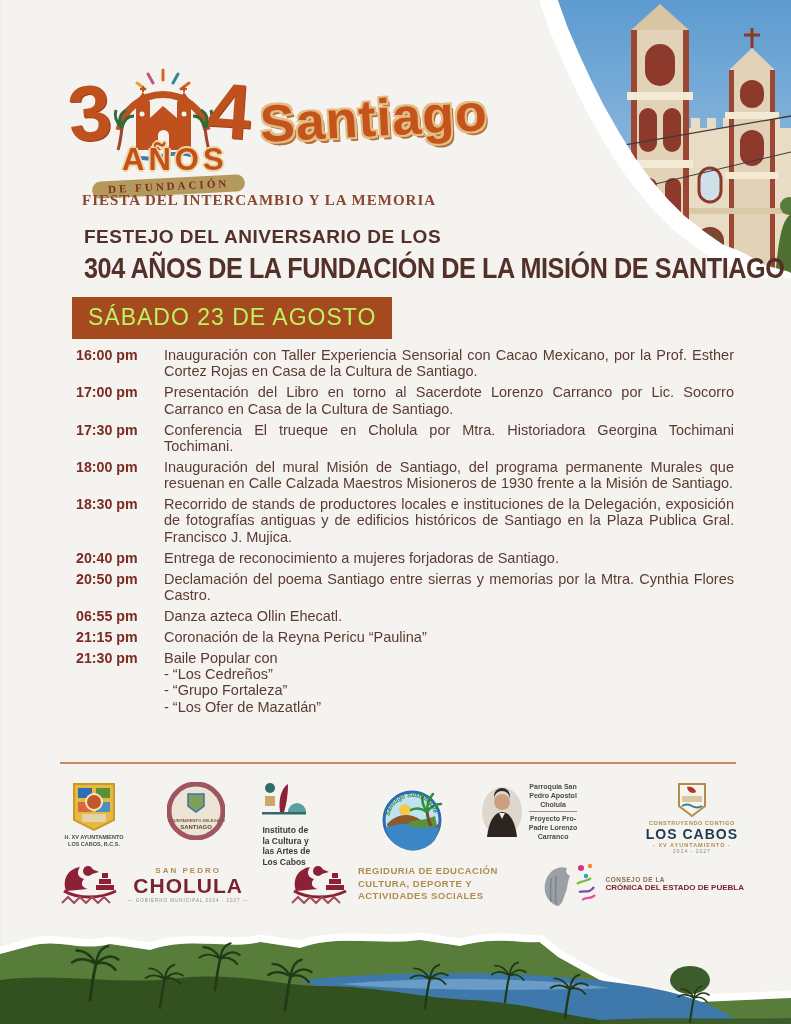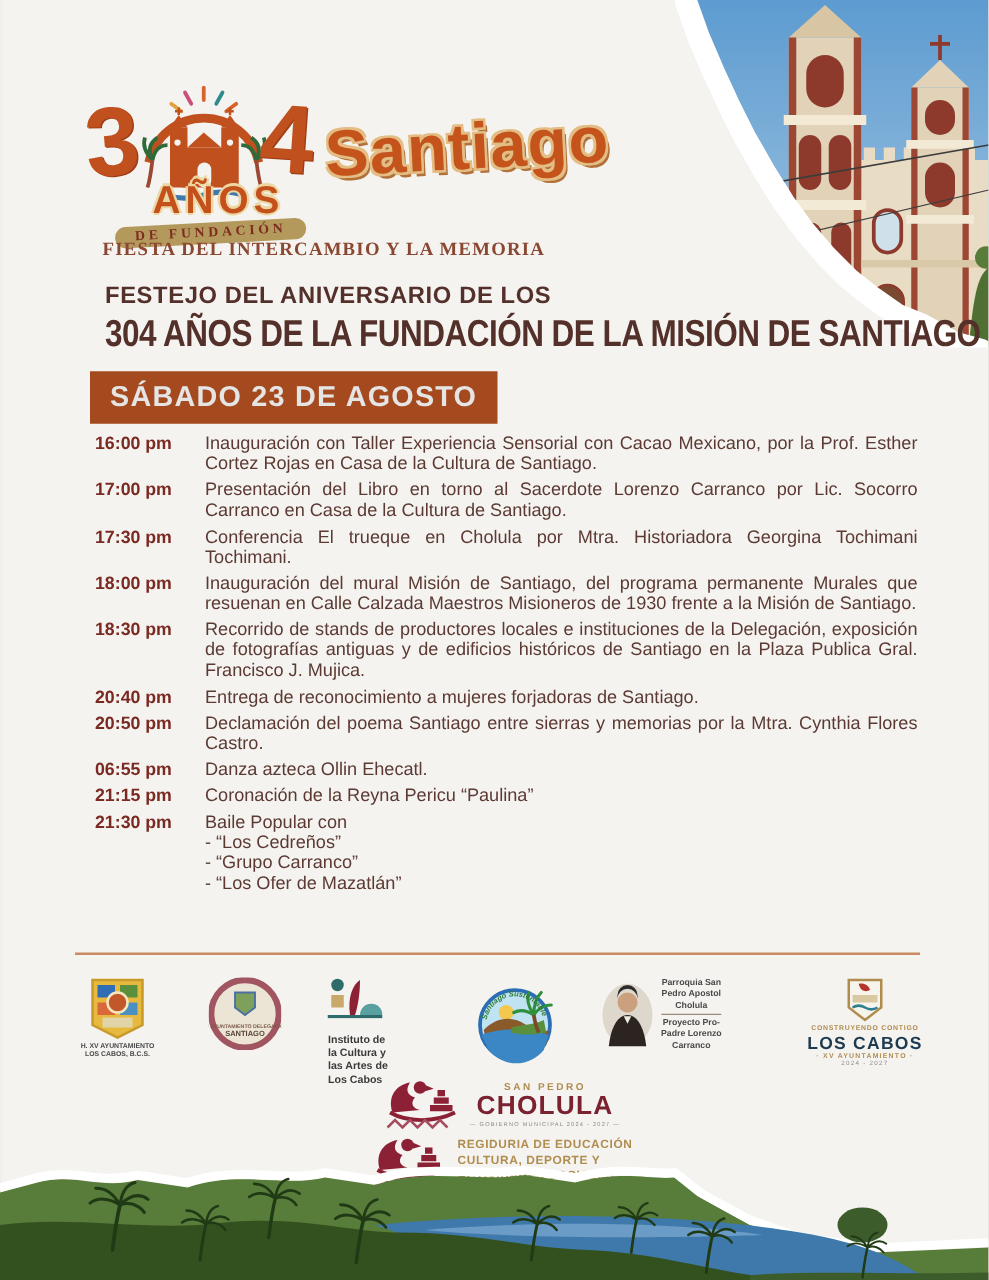--- a/index.html
+++ b/index.html
@@ -34,41 +34,41 @@
   .tagline { position:absolute; left:82px; top:192px; font-family:"Liberation Serif", serif;
              font-weight:bold; font-size:15px; letter-spacing:1px; color:#8a4731; }
 
   
   .title-block { position:absolute; left:84px; top:226px; width:680px; color:#54302a; }
   .title-line1 { font-size:19px; font-weight:bold; letter-spacing:0.5px; }
   .title-line2 { font-size:30px; font-weight:bold; letter-spacing:-0.5px; white-space:nowrap;
                  transform:scaleX(0.84); transform-origin:left center; margin-top:3px; }
 
   
-  .date-banner { position:absolute; left:72px; top:297px; background:#a5491e; color:#e5e5e5;
-                 font-size:23px; font-weight:bold; letter-spacing:1px; padding:7px 16px 8px;
+  .date-banner { position:absolute; left:72px; top:297px; background:#a5491e; color:#bef264;
+                 font-size:23px; font-weight:normal; letter-spacing:1px; padding:7px 16px 8px;
                  display:inline-block; }
 
   
   .schedule { position:absolute; left:76px; top:347px; width:658px; }
   .sched-row { display:flex; gap:16px; margin-bottom:4.5px; }
   .sched-time { flex:0 0 72px; font-weight:bold; font-size:14.2px; color:#7b2a22;
                 white-space:nowrap; line-height:1.15; }
   .sched-desc { flex:1; font-size:14.5px; line-height:1.13; color:#5c3a33;
                 text-align:justify; }
   .sched-sub { text-align:left; }
 
   
   .divider { position:absolute; left:60px; top:762px; width:676px; height:2px; background:#c98a63; }
 
   
   .sponsors-row1 { position:absolute; left:58px; top:782px; width:686px; display:flex;
                    justify-content:space-between; align-items:flex-start; }
   .sponsors-row2 { position:absolute; left:58px; top:860px; width:686px; display:flex;
-                   justify-content:space-between; align-items:center;flex-direction:column; }
+                   justify-content:space-between; align-items:center; }
   .sponsor { display:flex; flex-direction:column; align-items:center; }
   .pre { white-space:pre-line; }
   .cap-tiny { font-size:5.5px; color:#4a4a4a; text-align:center; line-height:1.3; margin-top:2px;
               font-weight:bold; }
   .inst-text { font-size:8.5px; color:#3a3a3a; line-height:1.25; font-weight:bold; margin-top:3px; }
   .parroquia { flex-direction:row; gap:6px; align-items:center; }
   .parr-text { font-size:7px; font-weight:bold; color:#4a4a4a; line-height:1.3; text-align:center; }
   .parr-rule { border-top:1px solid #9a8a7a; margin:2px 0; }
   .lc-tag { font-size:5.5px; letter-spacing:0.6px; color:#b08d4f; font-weight:bold; margin-top:2px; }
   .lc-name { font-size:14px; font-weight:bold; color:#1d3a4f; letter-spacing:1px; }
@@ -231,21 +231,21 @@
     </div>
     <div class="sched-row">
       <div class="sched-time">21:15 pm</div>
       <div class="sched-desc">Coronación de la Reyna Pericu “Paulina”</div>
     </div>
     <div class="sched-row">
       <div class="sched-time">21:30 pm</div>
       <div class="sched-desc sched-sub">
         <div>Baile Popular con</div>
         <div>- “Los Cedreños”</div>
-        <div>- “Grupo Carranco”</div>
+        <div>- “Grupo Fortaleza”</div>
         <div>- “Los Ofer de Mazatlán”</div>
       </div>
     </div>
   </div>
 
   <div class="divider"></div>
 
   <div class="sponsors-row1">
 
     <div class="sponsor" style="width:72px;">

